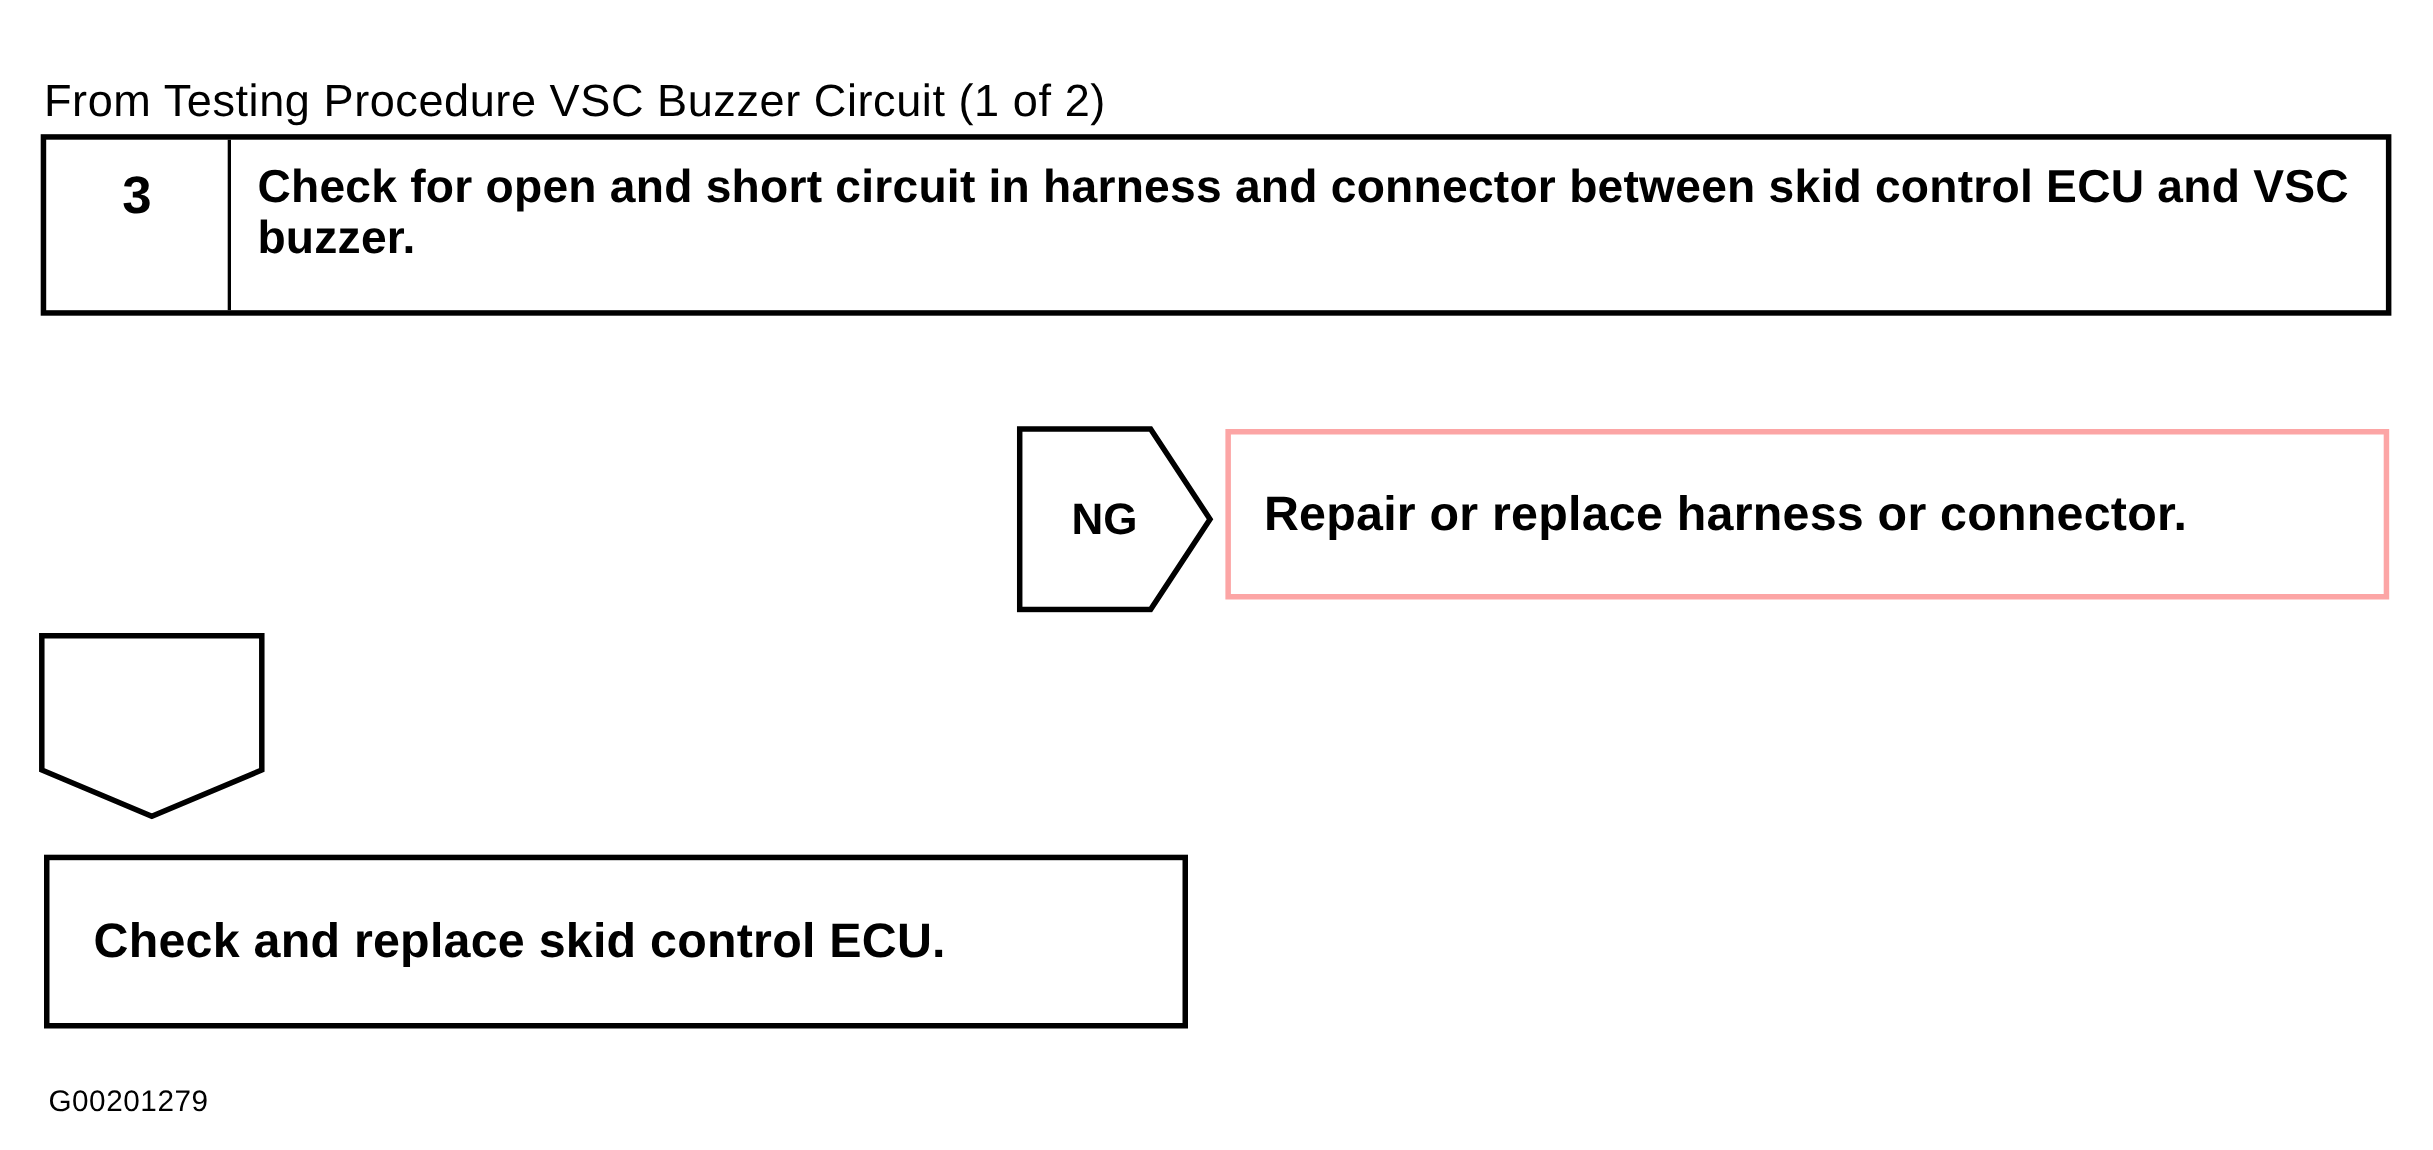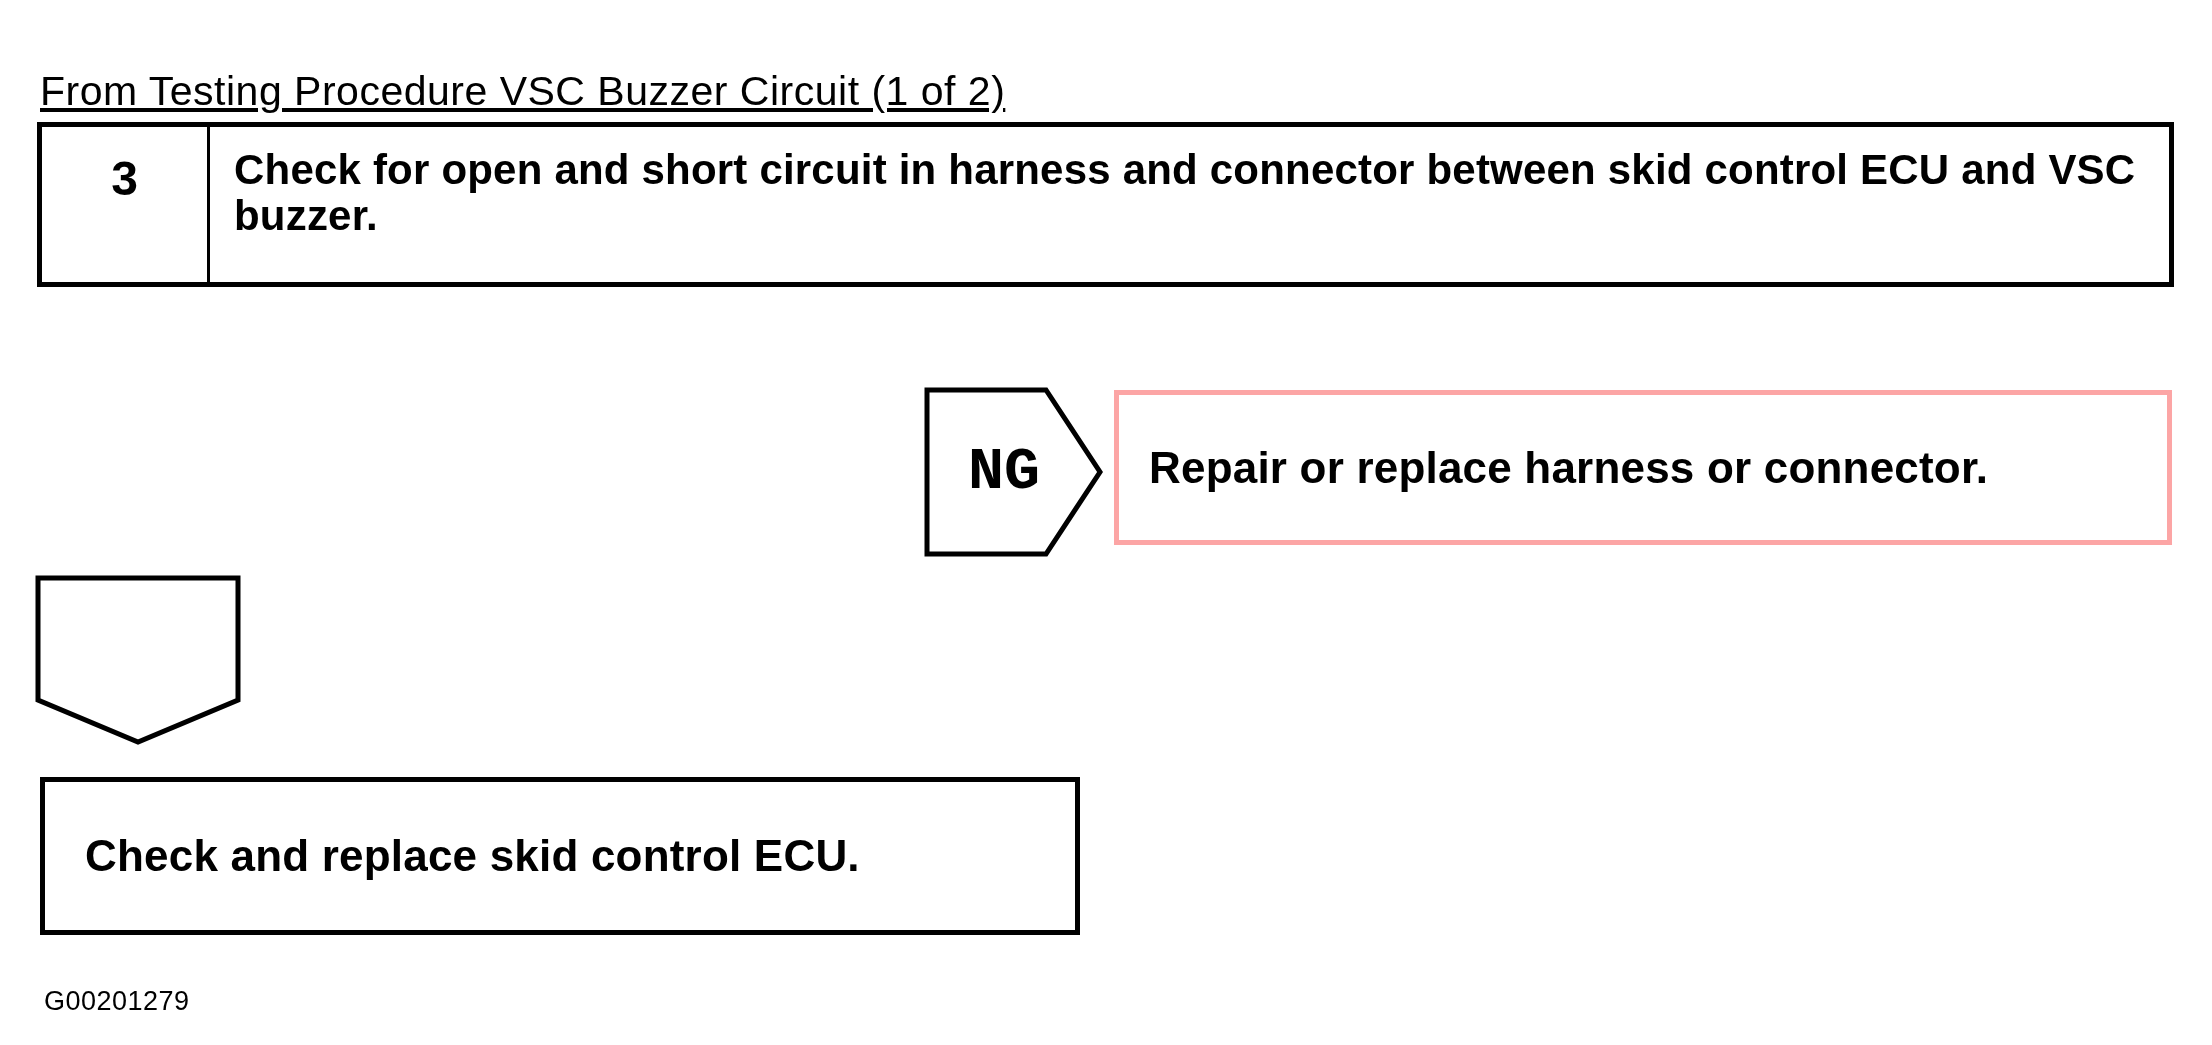--- a/index.html
+++ b/index.html
@@ -17,21 +17,20 @@
     overflow: hidden;
   }
   .source-note {
     position: absolute;
     left: 40px;
     top: 68px;
     font-size: 41px;
     font-weight: 400;
     letter-spacing: 0.5px;
     white-space: nowrap;
-    text-decoration: underline;
   }
   
   .step-box {
     position: absolute;
     left: 37px;
     top: 122px;
     width: 2137px;
     height: 165px;
     border: 5px solid #000000;
     box-sizing: border-box;
@@ -79,23 +78,22 @@
   }
   .ng-label {
     position: absolute;
     left: 0;
     top: 0;
     width: 160px;
     height: 170px;
     display: flex;
     align-items: center;
     justify-content: center;
-    font-size: 60px;
-    font-weight: 700;
-    font-family: Liberation Mono, monospace;
+    font-size: 40px;
+    font-weight: 700;
   }
   
   .ng-action-box {
     position: absolute;
     left: 1114px;
     top: 390px;
     width: 1058px;
     height: 155px;
     border: 5px solid #fca5a5;
     box-sizing: border-box;

